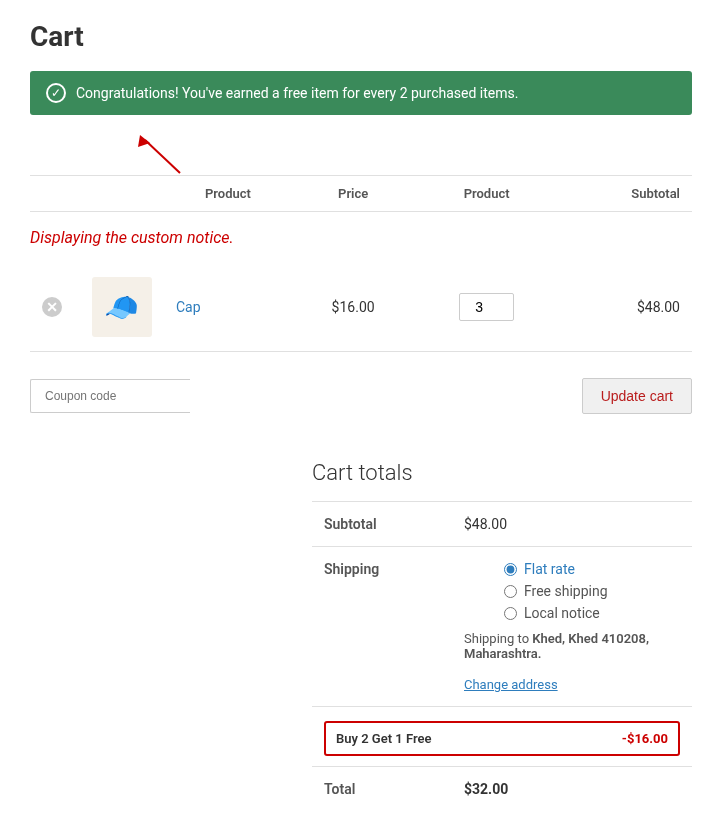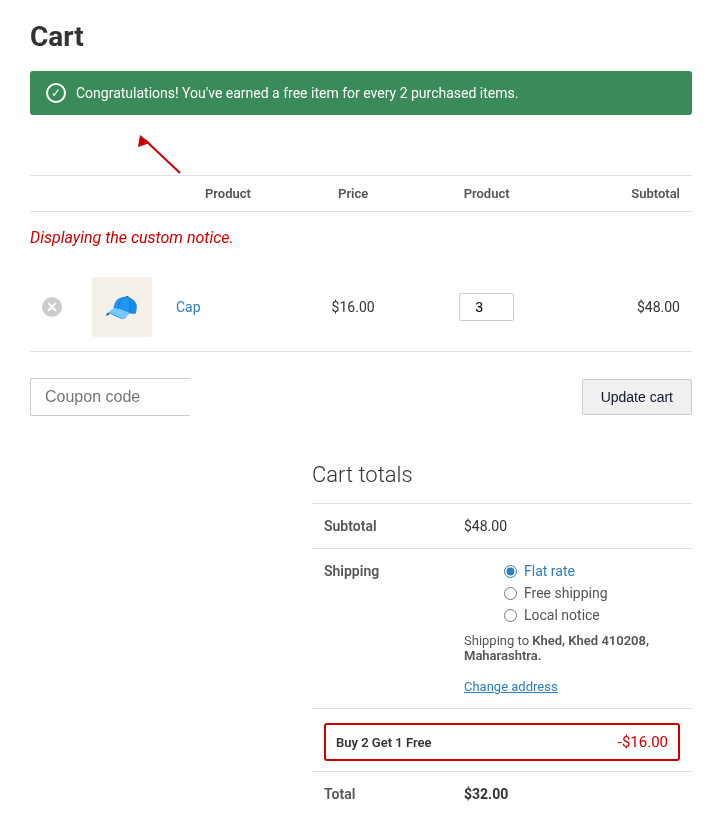--- a/index.html
+++ b/index.html
@@ -151,41 +151,41 @@
     }
 
     .coupon-left {
       display: flex;
       gap: 0;
     }
 
     .coupon-input {
       border: 1px solid #ccc;
       padding: 9px 14px;
-      font-size: 16px;
+      font-size: 12px;
       border-right: none;
       border-radius: 2px 0 0 2px;
       color: #999;
       width: 160px;
     }
 
     .apply-coupon-btn {
       background: #666;
       color: #fff;
       border: none;
       padding: 9px 18px;
       font-size: 14px;
       font-weight: 600;
       cursor: pointer;
       border-radius: 0 2px 2px 0;
     }
 
     .update-cart-btn {
       background: #f0f0f0;
-      color: #0f172a;
+      color: #b91c1c;
       border: 1px solid #ccc;
       padding: 9px 18px;
       font-size: 14px;
       cursor: pointer;
       border-radius: 2px;
     }
 
     
     .cart-totals-section {
       margin-top: 30px;
@@ -272,22 +272,22 @@
     }
 
     .discount-label {
       font-weight: 600;
       font-size: 13px;
       color: #333;
     }
 
     .discount-amount {
       color: #cc0000;
-      font-weight: 400;
-      font-size: 15px;
+      font-weight: 700;
+      font-size: 13px;
     }
 
     .total-row td {
       border-top: 1px solid #e0e0e0;
       font-weight: 700;
       font-size: 15px;
     }
 
     .discount-wrapper {
       border: 2px solid #cc0000;

